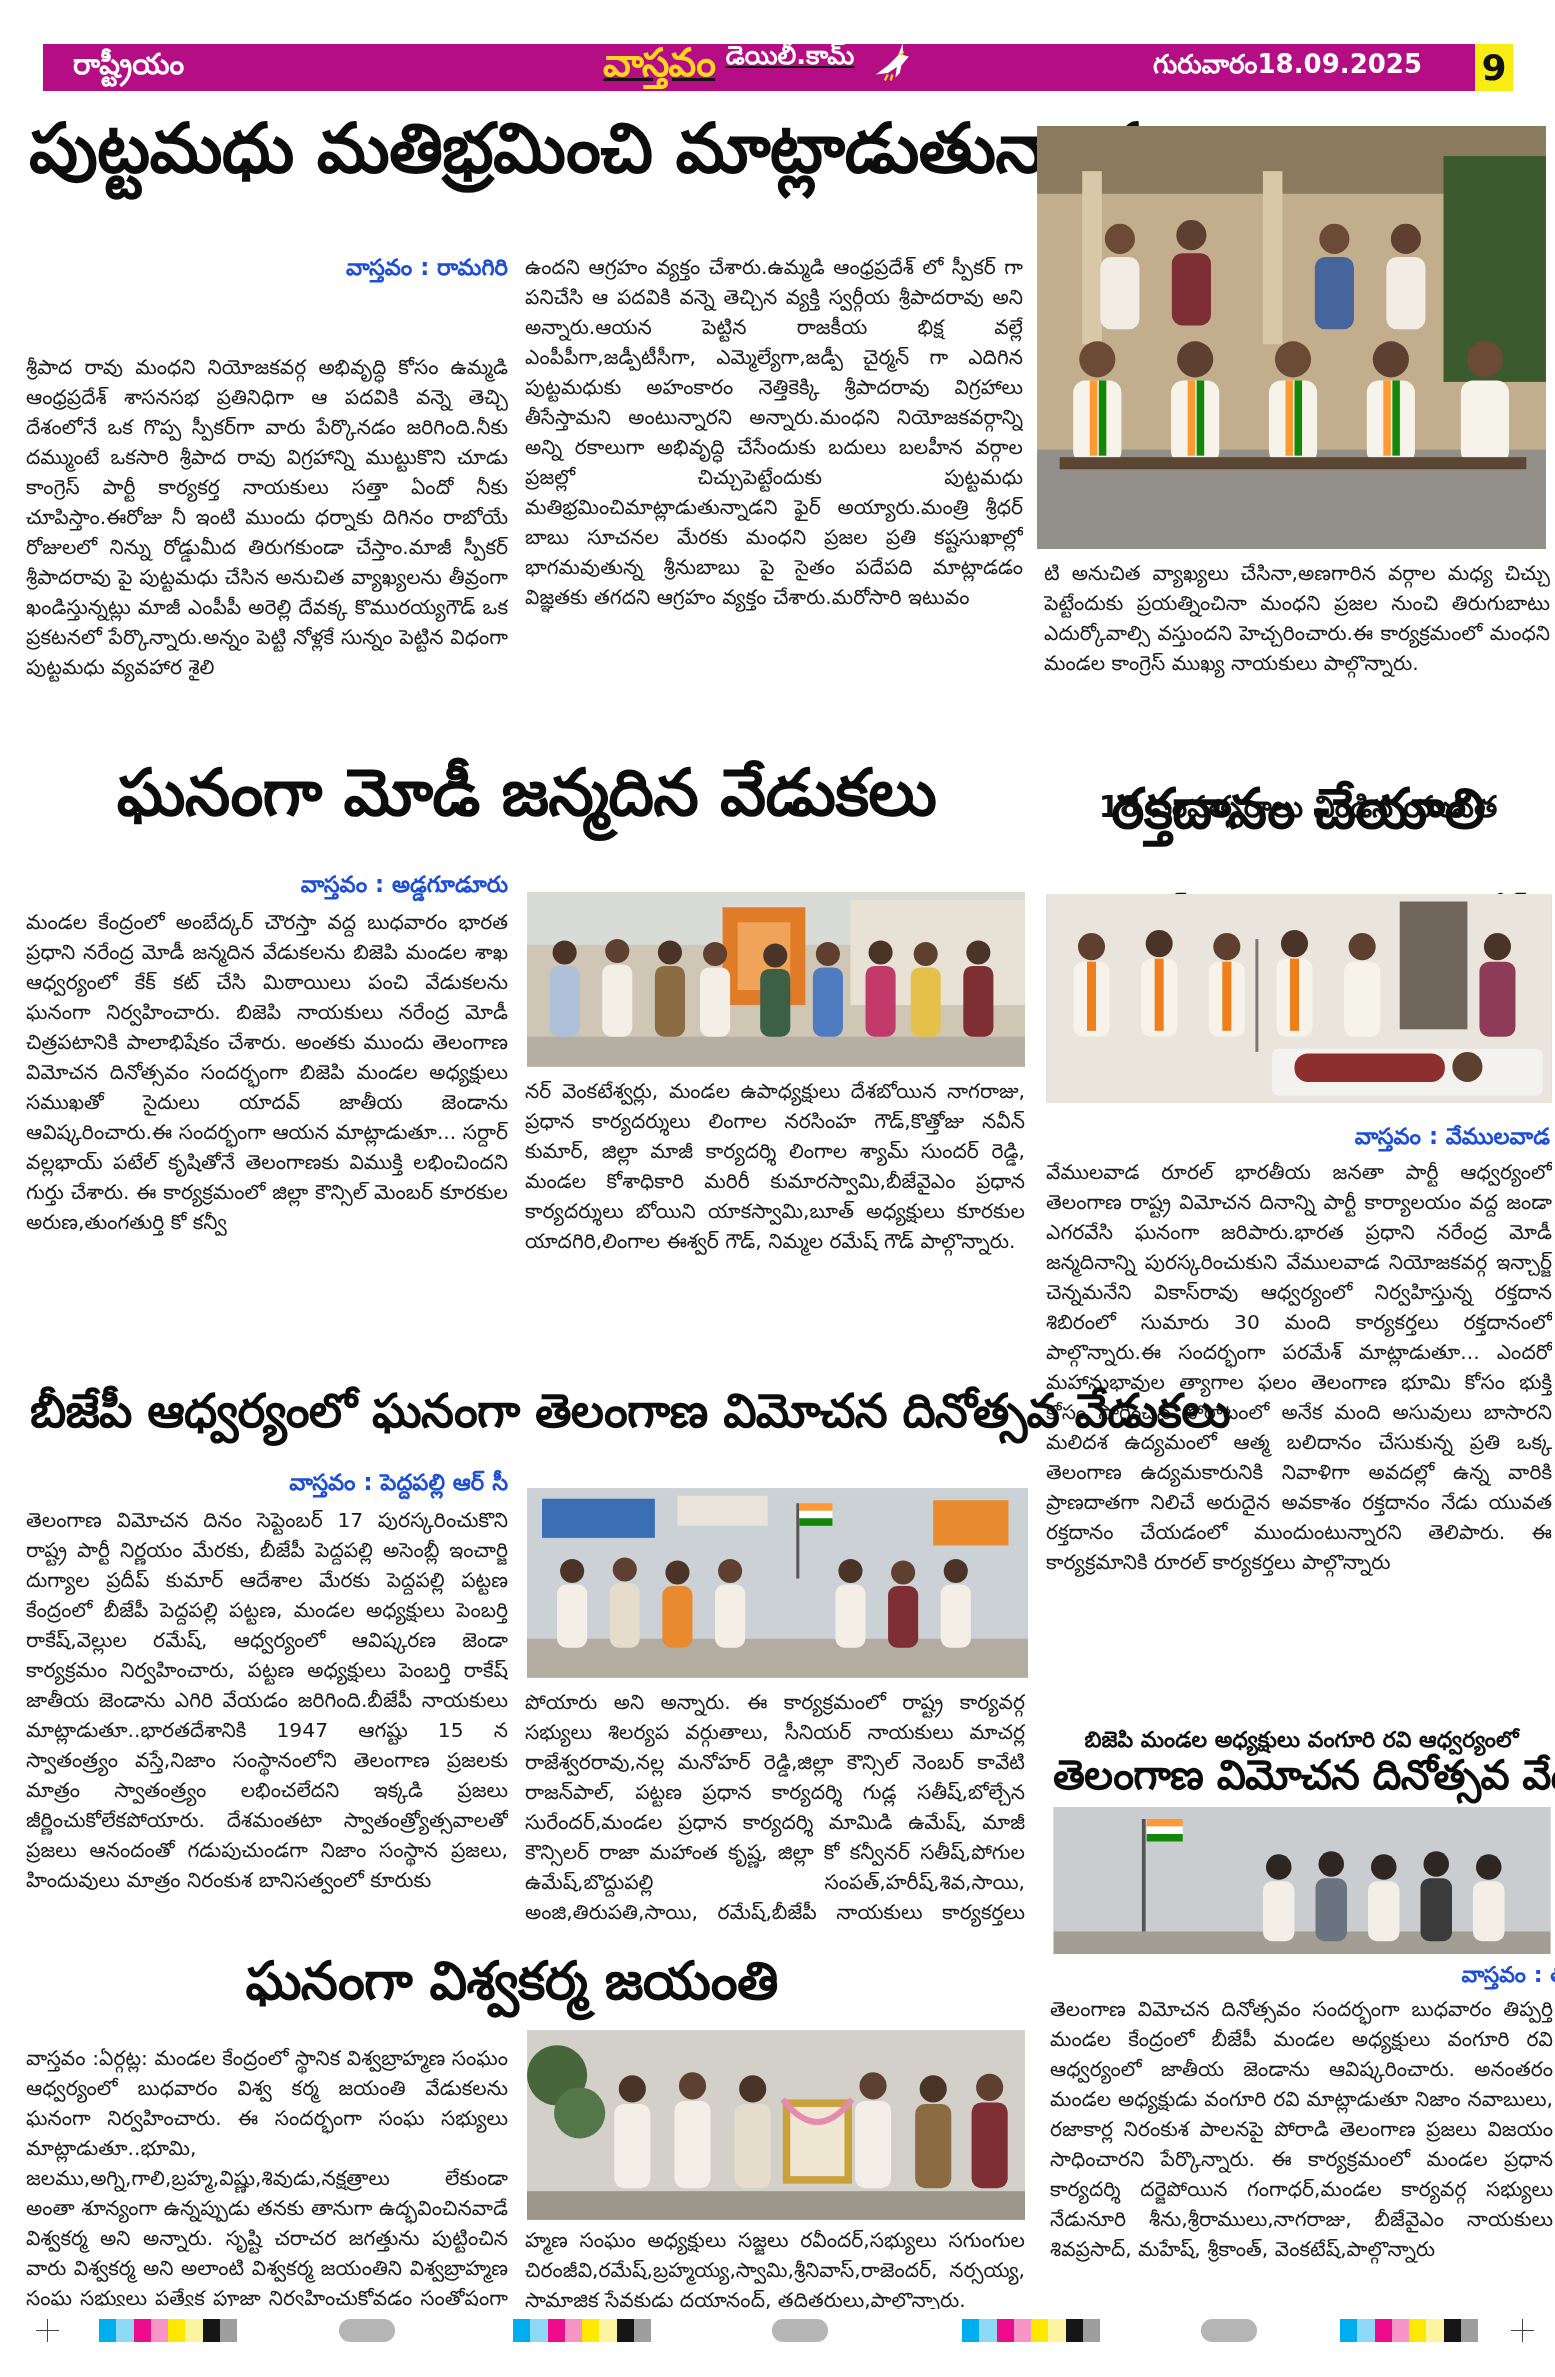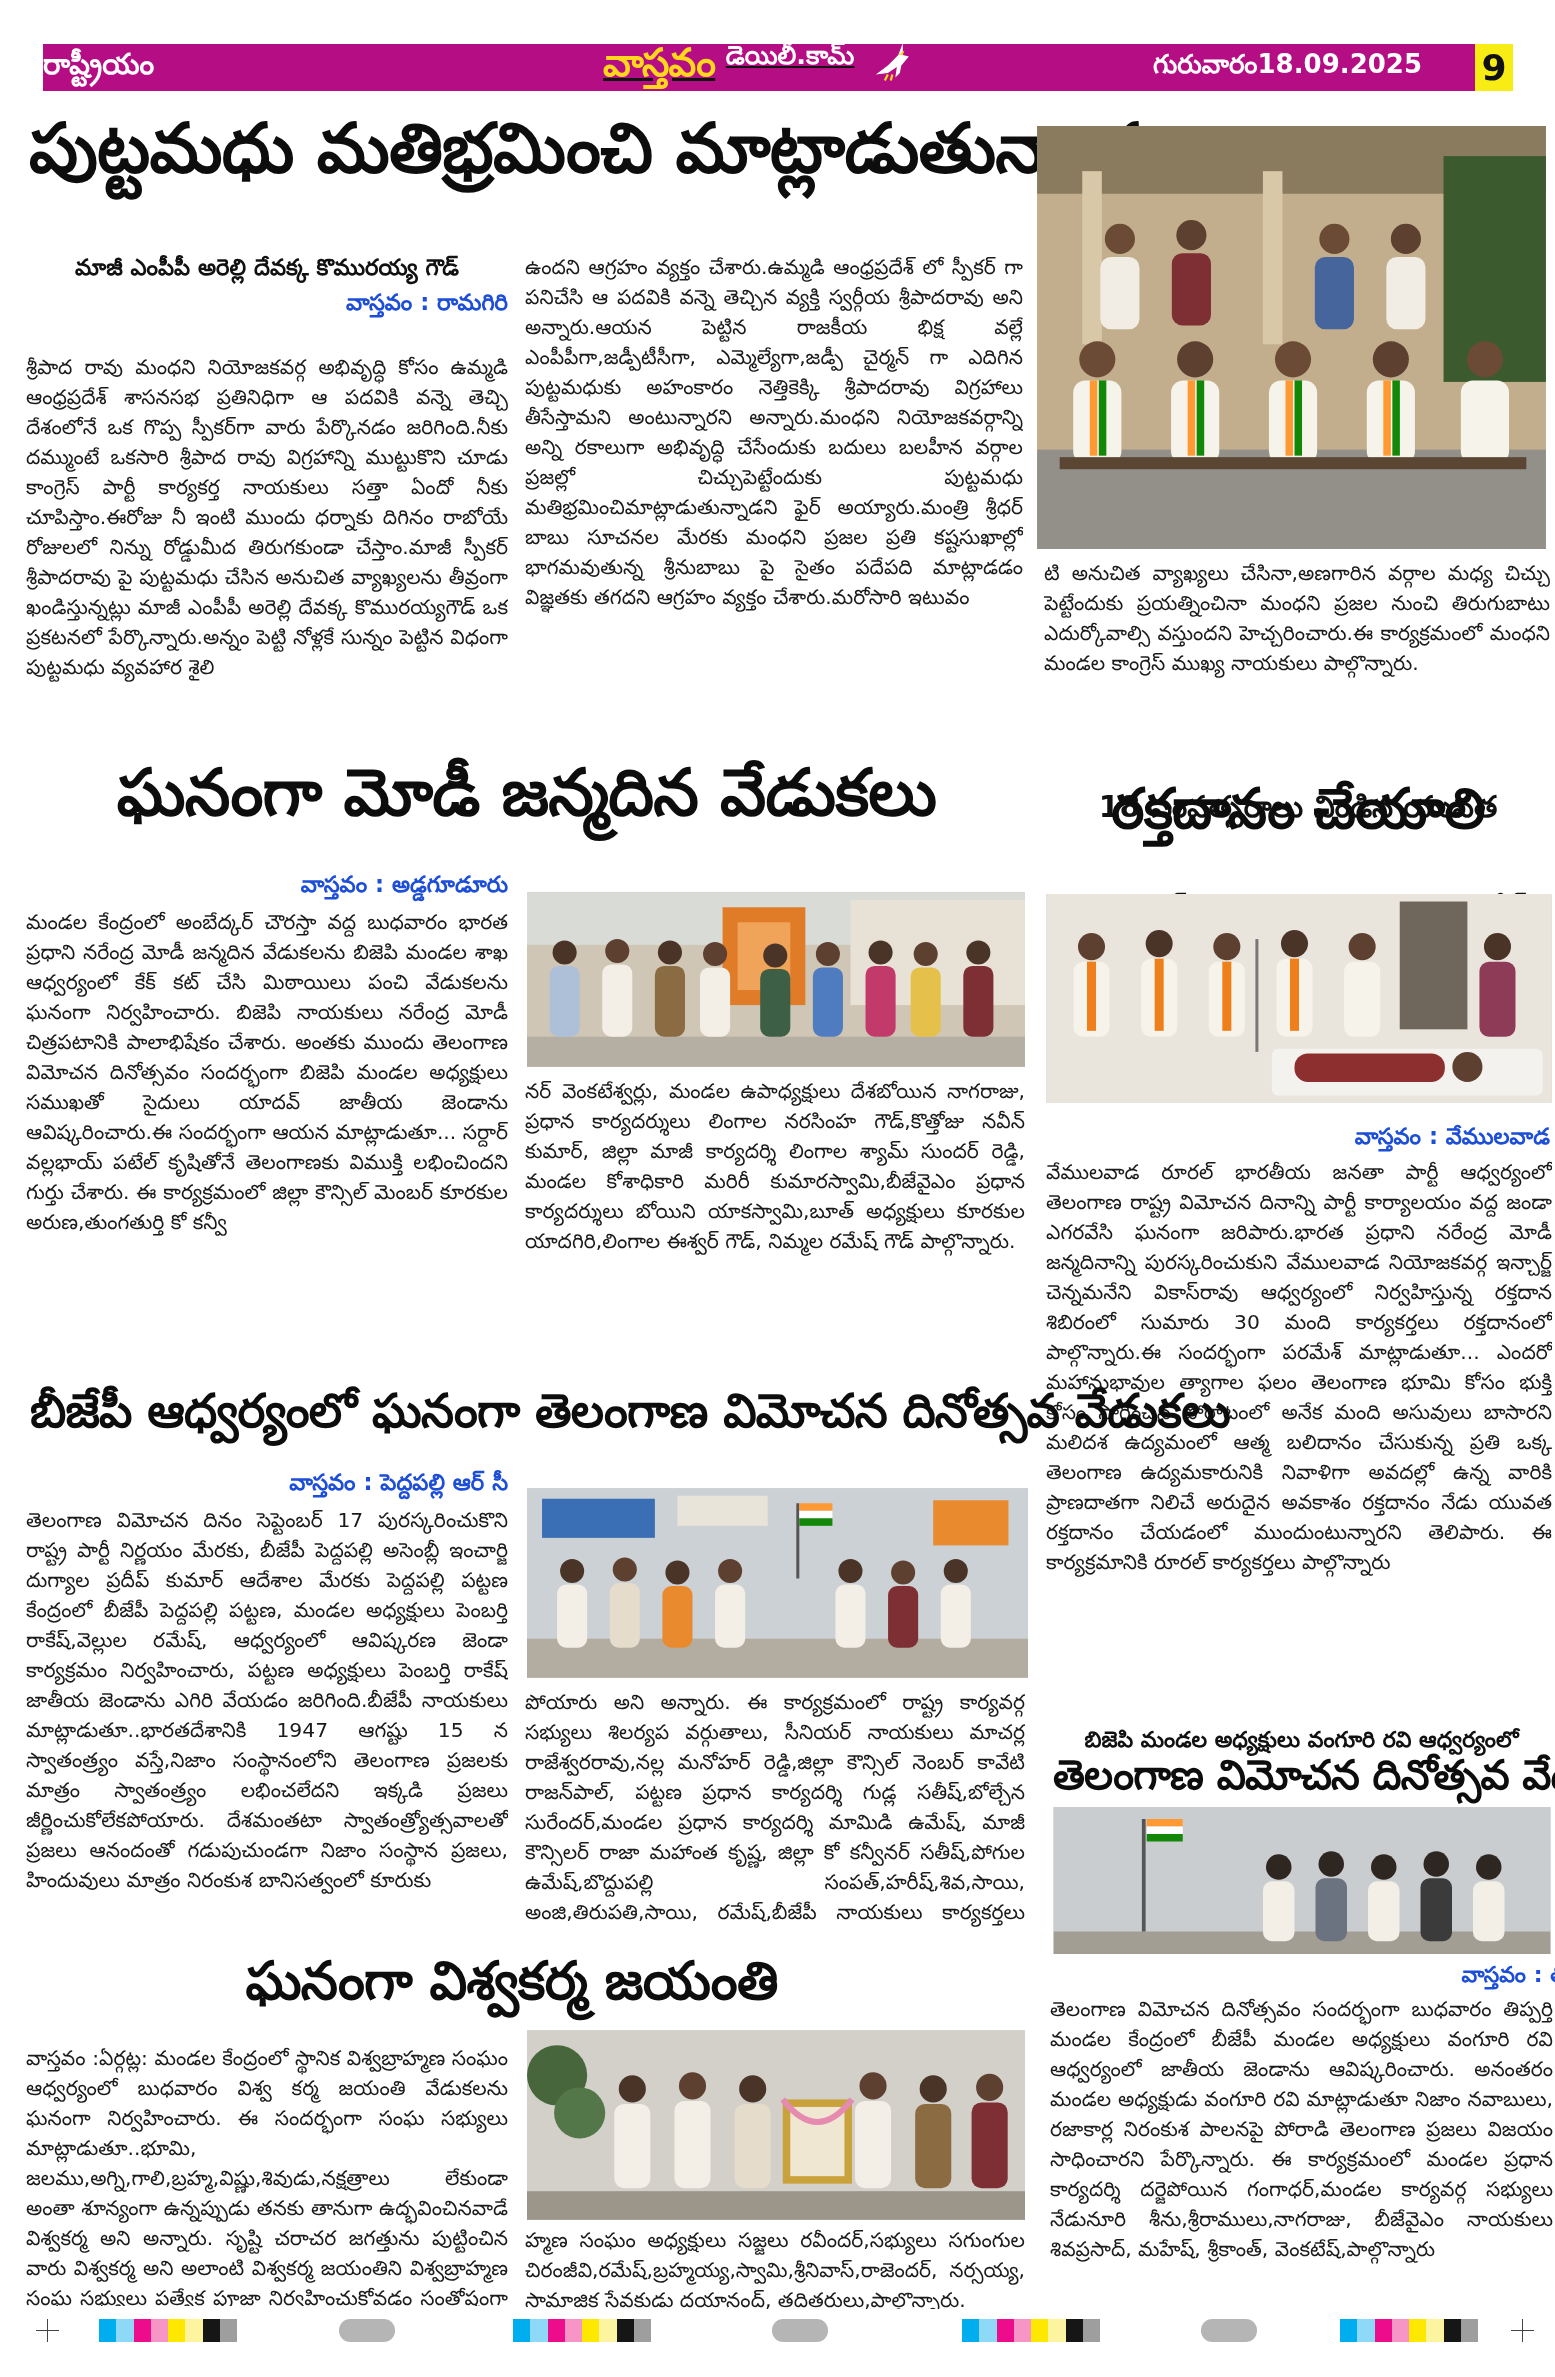--- a/index.html
+++ b/index.html
@@ -9,21 +9,21 @@
   .headline{font-weight:800;color:#0d0d0d;letter-spacing:-0.8px;line-height:1.08;}
   .kicker{font-weight:700;color:#111;text-align:center;}
   .byline{font-weight:700;color:#1d4ed8;text-align:right;}
   .body-text{font-size:20.3px;line-height:30px;text-align:justify;color:#1a1a1a;overflow:hidden;}
   .center{text-align:center;}
   .nowrap{white-space:nowrap;}
   
   #header-bar{left:43px;top:44px;width:1432px;height:47px;background:#b50d83;display:flex;align-items:center;}
   #page-num{left:1475px;top:44px;width:38px;height:47px;background:#f7ec13;display:flex;align-items:center;justify-content:center;
             font-weight:800;font-size:36px;color:#111;}
-  #section-label{color:#fff;font-weight:700;font-size:29px;}
+  #section-label{margin-left:30px;color:#fff;font-weight:700;font-size:29px;}
   #masthead{position:absolute;left:50%;transform:translateX(-50%);display:flex;align-items:flex-start;gap:10.5px;text-decoration:underline;}
   #masthead .main{color:#ffd71c;font-weight:800;font-size:39px;letter-spacing:-0.8px;}
   #masthead .sub{color:#ffffff;font-weight:700;font-size:25.6px;}
   #date-label{position:absolute;right:53px;color:#fff;font-weight:600;font-size:26px;}
   
   .photo{background:#ddd;overflow:hidden;}
   .photo svg{display:block;width:100%;height:100%;}
   
   .color-bar-group{display:flex;height:22.6px;}
   .color-bar-group span{display:block;width:17.3px;height:22.6px;}
@@ -47,21 +47,20 @@
         <path d="M44 20 L52 14 L50 20 Z" fill="#ffd71c"></path>
         <path d="M30 46 L26 54 M36 46 L34 54" stroke="#ffd71c" stroke-width="3"></path>
       </svg>
     </span>
     <span id="date-label">గురువారం18.09.2025</span>
   </div>
   <div id="page-num" class="abs">9</div>
 
   <div class="abs headline nowrap" style="left:29px;top:111px;width:1004px;font-size:69px;">పుట్టమధు మతిభ్రమించి మాట్లాడుతున్నాడు</div>
   <div class="abs kicker" style="left:26px;top:250px;width:482px;font-size:22.6px;line-height:35px;">
-    <div>మాజీ ఎంపీపీ అరెల్లి దేవక్క కొమురయ్య గౌడ్</div>
     <div class="byline">వాస్తవం : రామగిరి</div>
   </div>
   <div class="abs body-text" style="left:26px;top:352px;width:482px;height:393px;">శ్రీపాద రావు మంధని నియోజకవర్గ అభివృద్ధి కోసం ఉమ్మడి ఆంధ్రప్రదేశ్ శాసనసభ ప్రతినిధిగా ఆ పదవికి వన్నె తెచ్చి దేశంలోనే ఒక గొప్ప స్పీకర్‌గా వారు పేర్కొనడం జరిగింది.నీకు దమ్ముంటే ఒకసారి శ్రీపాద రావు విగ్రహాన్ని ముట్టుకొని చూడు కాంగ్రెస్ పార్టీ కార్యకర్త నాయకులు సత్తా ఏందో నీకు చూపిస్తాం.ఈరోజు నీ ఇంటి ముందు ధర్నాకు దిగినం రాబోయే రోజులలో నిన్ను రోడ్డుమీద తిరుగకుండా చేస్తాం.మాజీ స్పీకర్ శ్రీపాదరావు పై పుట్టమధు చేసిన అనుచిత వ్యాఖ్యలను తీవ్రంగా ఖండిస్తున్నట్లు మాజీ ఎంపీపీ అరెల్లి దేవక్క కొమురయ్యగౌడ్ ఒక ప్రకటనలో పేర్కొన్నారు.అన్నం పెట్టి నోళ్లకే సున్నం పెట్టిన విధంగా పుట్టమధు వ్యవహార శైలి</div>
   <div class="abs body-text" style="left:525px;top:252px;width:498px;height:493px;">ఉందని ఆగ్రహం వ్యక్తం చేశారు.ఉమ్మడి ఆంధ్రప్రదేశ్ లో స్పీకర్ గా పనిచేసి ఆ పదవికి వన్నె తెచ్చిన వ్యక్తి స్వర్గీయ శ్రీపాదరావు అని అన్నారు.ఆయన పెట్టిన రాజకీయ భిక్ష వల్లే ఎంపీపీగా,జడ్పీటీసీగా, ఎమ్మెల్యేగా,జడ్పీ చైర్మన్ గా ఎదిగిన పుట్టమధుకు అహంకారం నెత్తికెక్కి శ్రీపాదరావు విగ్రహాలు తీసేస్తామని అంటున్నారని అన్నారు.మంధని నియోజకవర్గాన్ని అన్ని రకాలుగా అభివృద్ధి చేసేందుకు బదులు బలహీన వర్గాల ప్రజల్లో చిచ్చుపెట్టేందుకు పుట్టమధు మతిభ్రమించిమాట్లాడుతున్నాడని ఫైర్ అయ్యారు.మంత్రి శ్రీధర్ బాబు సూచనల మేరకు మంధని ప్రజల ప్రతి కష్టసుఖాల్లో భాగమవుతున్న శ్రీనుబాబు పై సైతం పదేపది మాట్లాడడం విజ్ఞతకు తగదని ఆగ్రహం వ్యక్తం చేశారు.మరోసారి ఇటువం</div>
 
   <div class="abs photo" style="left:1037px;top:126px;width:509px;height:423px;">
     <svg viewBox="0 0 676 562">
       <rect width="676" height="562" fill="#c2ae8c"></rect>
       <rect width="676" height="90" fill="#8a7a5e"></rect>
       <rect x="60" y="60" width="26" height="230" fill="#d9c8a8"></rect>

